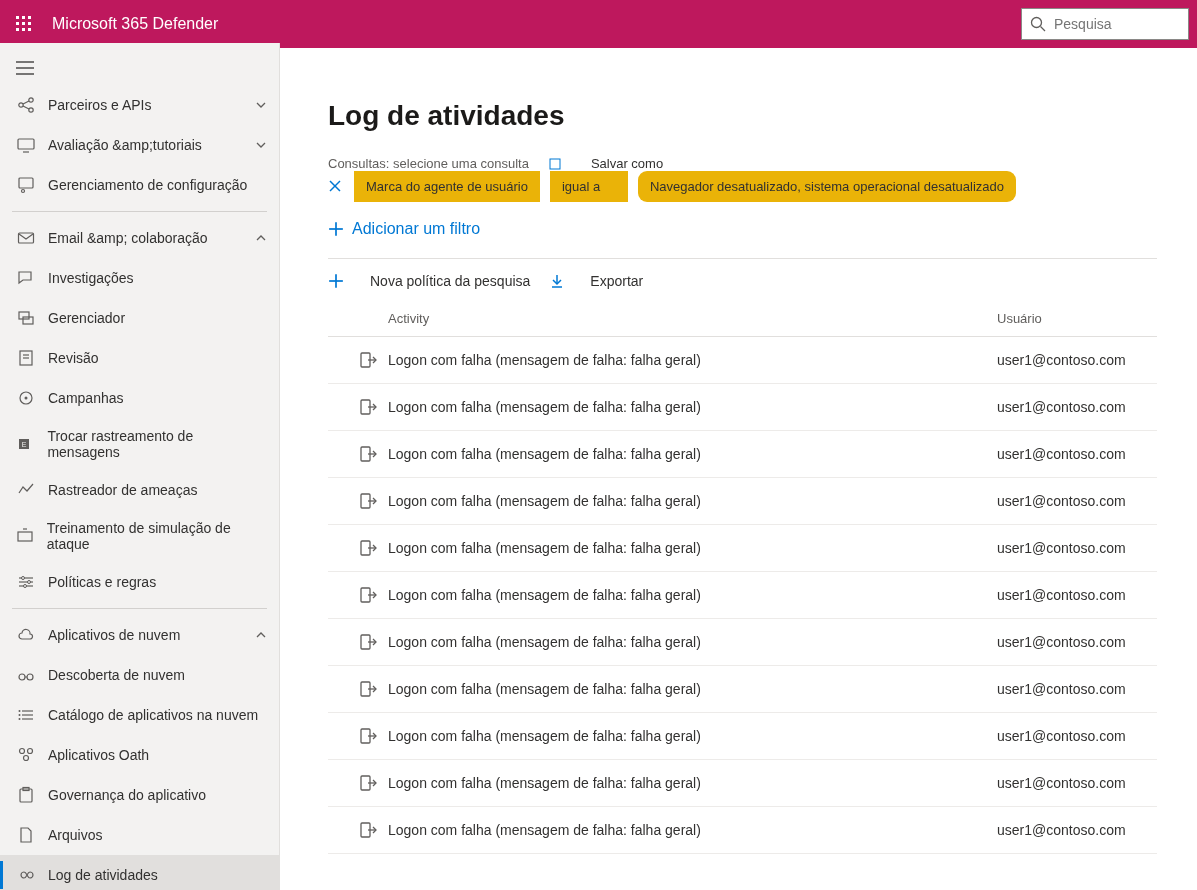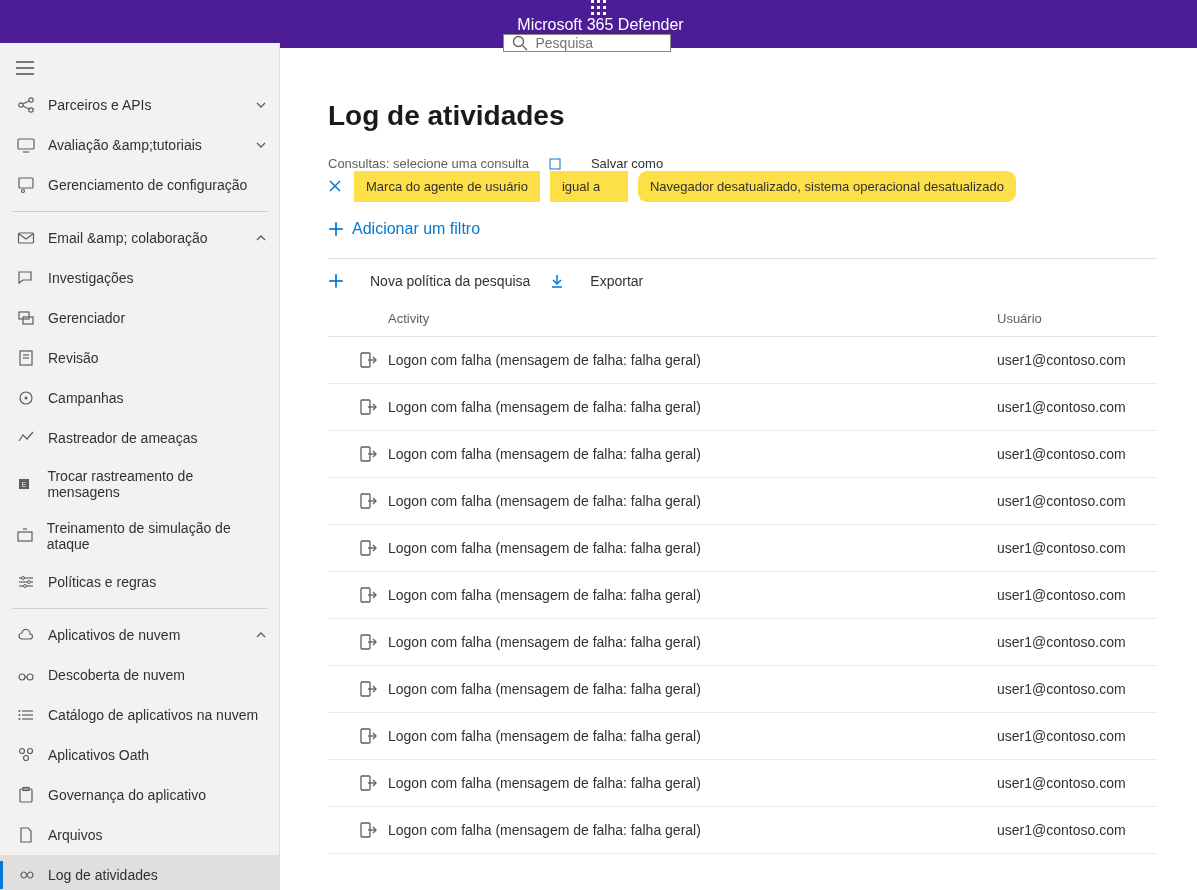--- a/index.html
+++ b/index.html
@@ -1,24 +1,24 @@
 <!DOCTYPE html>
 <html><head>
 <meta charset="utf-8">
 <style>
 * { box-sizing: border-box; margin: 0; padding: 0; font-family: "Segoe UI", Arial, sans-serif; }
 body { background: #fff; color: #323130; width: 1197px; height: 890px; overflow: hidden; }
 
 
-.topbar { height: 48px; background: #4c1d95; display: flex; align-items: center; color: #fff; flex-direction: column; }
+.topbar { height: 48px; background: #be185d; display: flex; align-items: center; color: #fff; }
 .waffle { width: 48px; height: 48px; display: flex; align-items: center; justify-content: center; cursor: pointer; }
 .waffle svg { fill: #fff; }
 .app-title { font-size: 16px; font-weight: 500; margin-left: 4px; }
 .top-spacer { flex: 1; }
-.search-box { background: #fff; height: 32px; width: 168px; margin-right: 24px; display: flex; align-items: flex-start; border: 1px solid #8a8886; padding: 0 8px; }
+.search-box { background: #fff; height: 32px; width: 168px; margin-right: 8px; display: flex; align-items: center; border: 1px solid #8a8886; padding: 0 8px; }
 .search-box input { border: none; outline: none; width: 120px; font-size: 14px; margin-left: 8px; }
 
 
 .shell { display: flex; height: calc(100% - 48px); align-items: center; }
 .sidebar { width: 280px; background: #f3f2f1; border-right: 1px solid #e1dfdd; overflow-y: auto; padding-top: 8px; }
 .content { flex: 1; background: #fff; overflow-y: auto; padding: 0 40px 20px 48px; }
 
 .hamburger { padding: 10px 16px; cursor: pointer; }
 .nav-item { display: flex; align-items: center; padding: 10px 16px; font-size: 14px; color: #323130; cursor: pointer; position: relative; }
 .nav-item .nav-icon { width: 20px; height: 20px; margin-right: 12px; display: flex; align-items: center; justify-content: center; }
@@ -27,21 +27,21 @@
 .nav-item.active::before { content: ""; position: absolute; left: 0; top: 6px; bottom: 6px; width: 3px; background: #0078d4; }
 .nav-divider { height: 1px; background: #d2d0ce; margin: 6px 12px; }
 
 .page-title { font-size: 28px; font-weight: 600; margin-top: 36px; margin-bottom: 24px; color: #1b1a19; }
 
 .query-row { display: flex; align-items: center; font-size: 13px; color: #605e5c; gap: 20px; }
 .query-row .save-as { color: #323130; margin-left: 10px; cursor: pointer; }
 
 .filter-row { display: flex; align-items: center; gap: 10px; margin-bottom: 18px; }
 .close-x { color: #0078d4; cursor: pointer; width: 16px; height: 16px; }
-.filter-chip { background: #fde047; padding: 8px 12px; font-size: 13px; color: #323130; }
+.filter-chip { background: #eab308; padding: 8px 12px; font-size: 13px; color: #323130; }
 .filter-chip.wide { min-width: 330px; border-radius: 9px; }
 .filter-chip.narrow { min-width: 78px; }
 
 .add-filter { display: flex; align-items: center; gap: 8px; color: #0078d4; font-size: 16px; cursor: pointer; margin-bottom: 20px; }
 .plus-icon { width: 16px; height: 16px; color: #0078d4; }
 
 .section-divider { height: 1px; background: #e1dfdd; margin-bottom: 14px; }
 
 .toolbar-row { display: flex; align-items: center; gap: 20px; margin-bottom: 14px; }
 .toolbar-btn { display: flex; align-items: center; gap: 26px; font-size: 14px; color: #323130; cursor: pointer; }
@@ -186,33 +186,33 @@
           <svg width="18" height="18" viewBox="0 0 18 18">
             <circle cx="9" cy="9" r="6" fill="none" stroke="#605e5c" stroke-width="1.2"></circle>
             <circle cx="9" cy="9" r="1.5" fill="#605e5c"></circle>
           </svg>
         </span>
       <span>Campanhas</span>
     </div>
     <div class="nav-item">
       <span class="nav-icon">
           <svg width="18" height="18" viewBox="0 0 18 18">
-            <polyline points="2,12 6,6 10,10 16,3" fill="none" stroke="#605e5c" stroke-width="1.2"></polyline>
-          </svg>
-        </span>
-      <span>Rastreador de ameaças</span>
-    </div>
-    <div class="nav-item">
-      <span class="nav-icon">
-          <svg width="18" height="18" viewBox="0 0 18 18">
             <rect x="2" y="4" width="10" height="10" fill="#605e5c"></rect>
             <text x="7" y="12" font-size="7" fill="#f3f2f1" text-anchor="middle">E</text>
           </svg>
         </span>
       <span>Trocar rastreamento de mensagens</span>
+    </div>
+    <div class="nav-item">
+      <span class="nav-icon">
+          <svg width="18" height="18" viewBox="0 0 18 18">
+            <polyline points="2,12 6,6 10,10 16,3" fill="none" stroke="#605e5c" stroke-width="1.2"></polyline>
+          </svg>
+        </span>
+      <span>Rastreador de ameaças</span>
     </div>
     <div class="nav-item">
       <span class="nav-icon">
           <svg width="18" height="18" viewBox="0 0 18 18">
             <rect x="2" y="5" width="14" height="9" fill="none" stroke="#605e5c" stroke-width="1.2"></rect>
             <line x1="7" y1="2" x2="11" y2="2" stroke="#605e5c" stroke-width="1.2"></line>
           </svg>
         </span>
       <span>Treinamento de simulação de ataque</span>
     </div>

